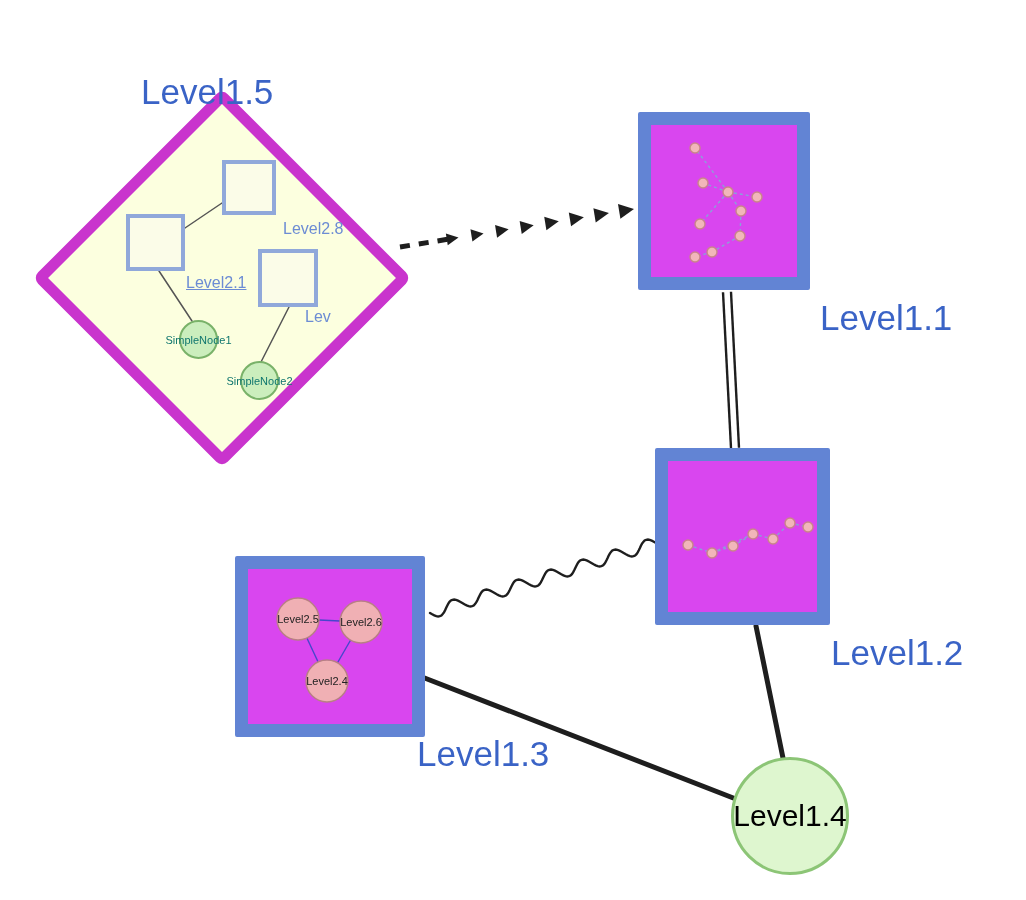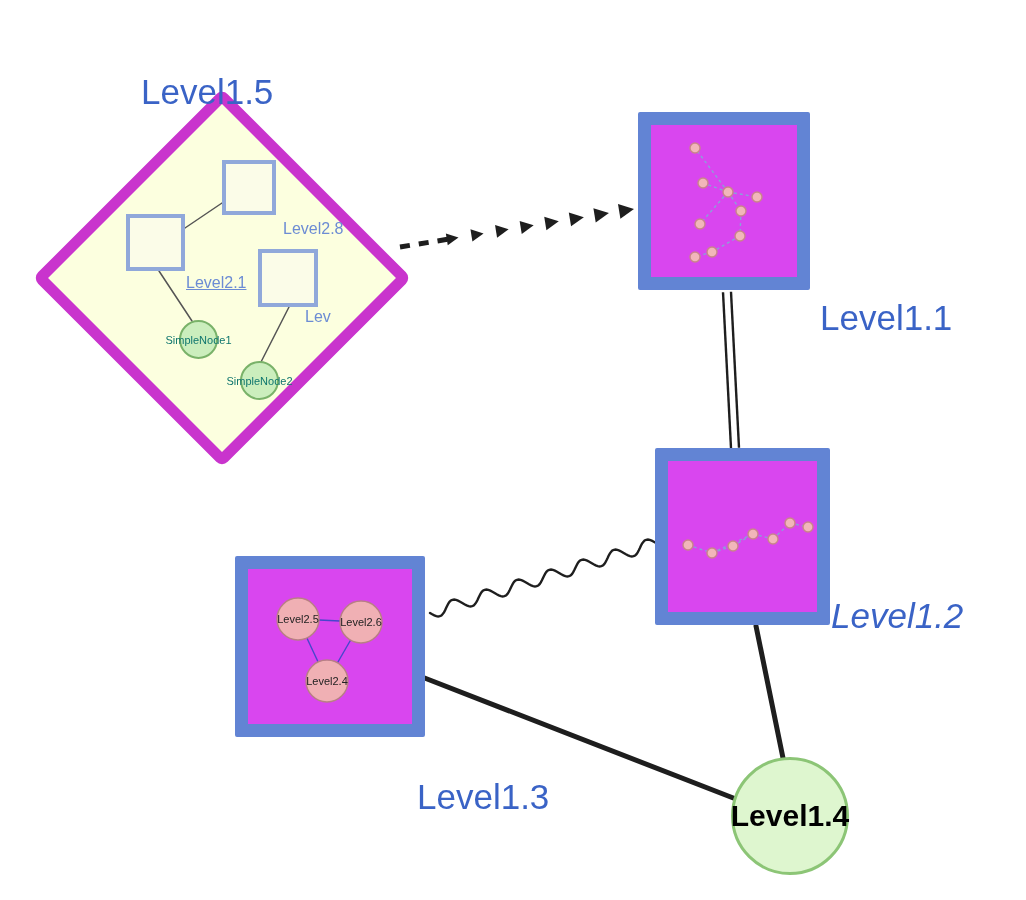--- a/index.html
+++ b/index.html
@@ -33,28 +33,28 @@
         z-index:3;border-radius:2px;overflow:hidden;}
   #box11{left:638px;top:112px;width:172px;height:178px;}
   #box12{left:655px;top:448px;width:175px;height:177px;}
   #box13{left:235px;top:556px;width:190px;height:181px;}
   .mini{width:100%;height:100%;display:block;}
 
   
   #circ14{position:absolute;left:731px;top:757px;width:112px;height:112px;border-radius:50%;
           border:3px solid #8cc576;background:#def6cf;display:flex;align-items:center;
           justify-content:center;z-index:3;}
-  #circ14 span{font-size:30px;color:#000;white-space:nowrap;font-weight:bold;}
+  #circ14 span{font-size:30px;color:#000;white-space:nowrap;}
 
   
   .biglabel{position:absolute;font-size:35px;color:#3a63c6;z-index:4;white-space:nowrap;}
   #lb15{left:141px;top:40px;margin-top:32px;}
   #lb11{left:820px;top:298px;}
-  #lb12{left:831px;top:596px;font-style:italic;}
-  #lb13{left:417px;top:777px;text-align:right;}
+  #lb12{left:831px;top:633px;}
+  #lb13{left:417px;top:734px;text-align:right;}
   .slabel{position:absolute;font-size:16px;color:#6c8cd4;z-index:4;white-space:nowrap;}
   #l28{left:283px;top:220px;}
   #l21{left:186px;top:274px;text-decoration:underline;}
   #llev{left:305px;top:308px;}
 </style>
 </head>
 <body>
 
 <div class="canvas">
 

